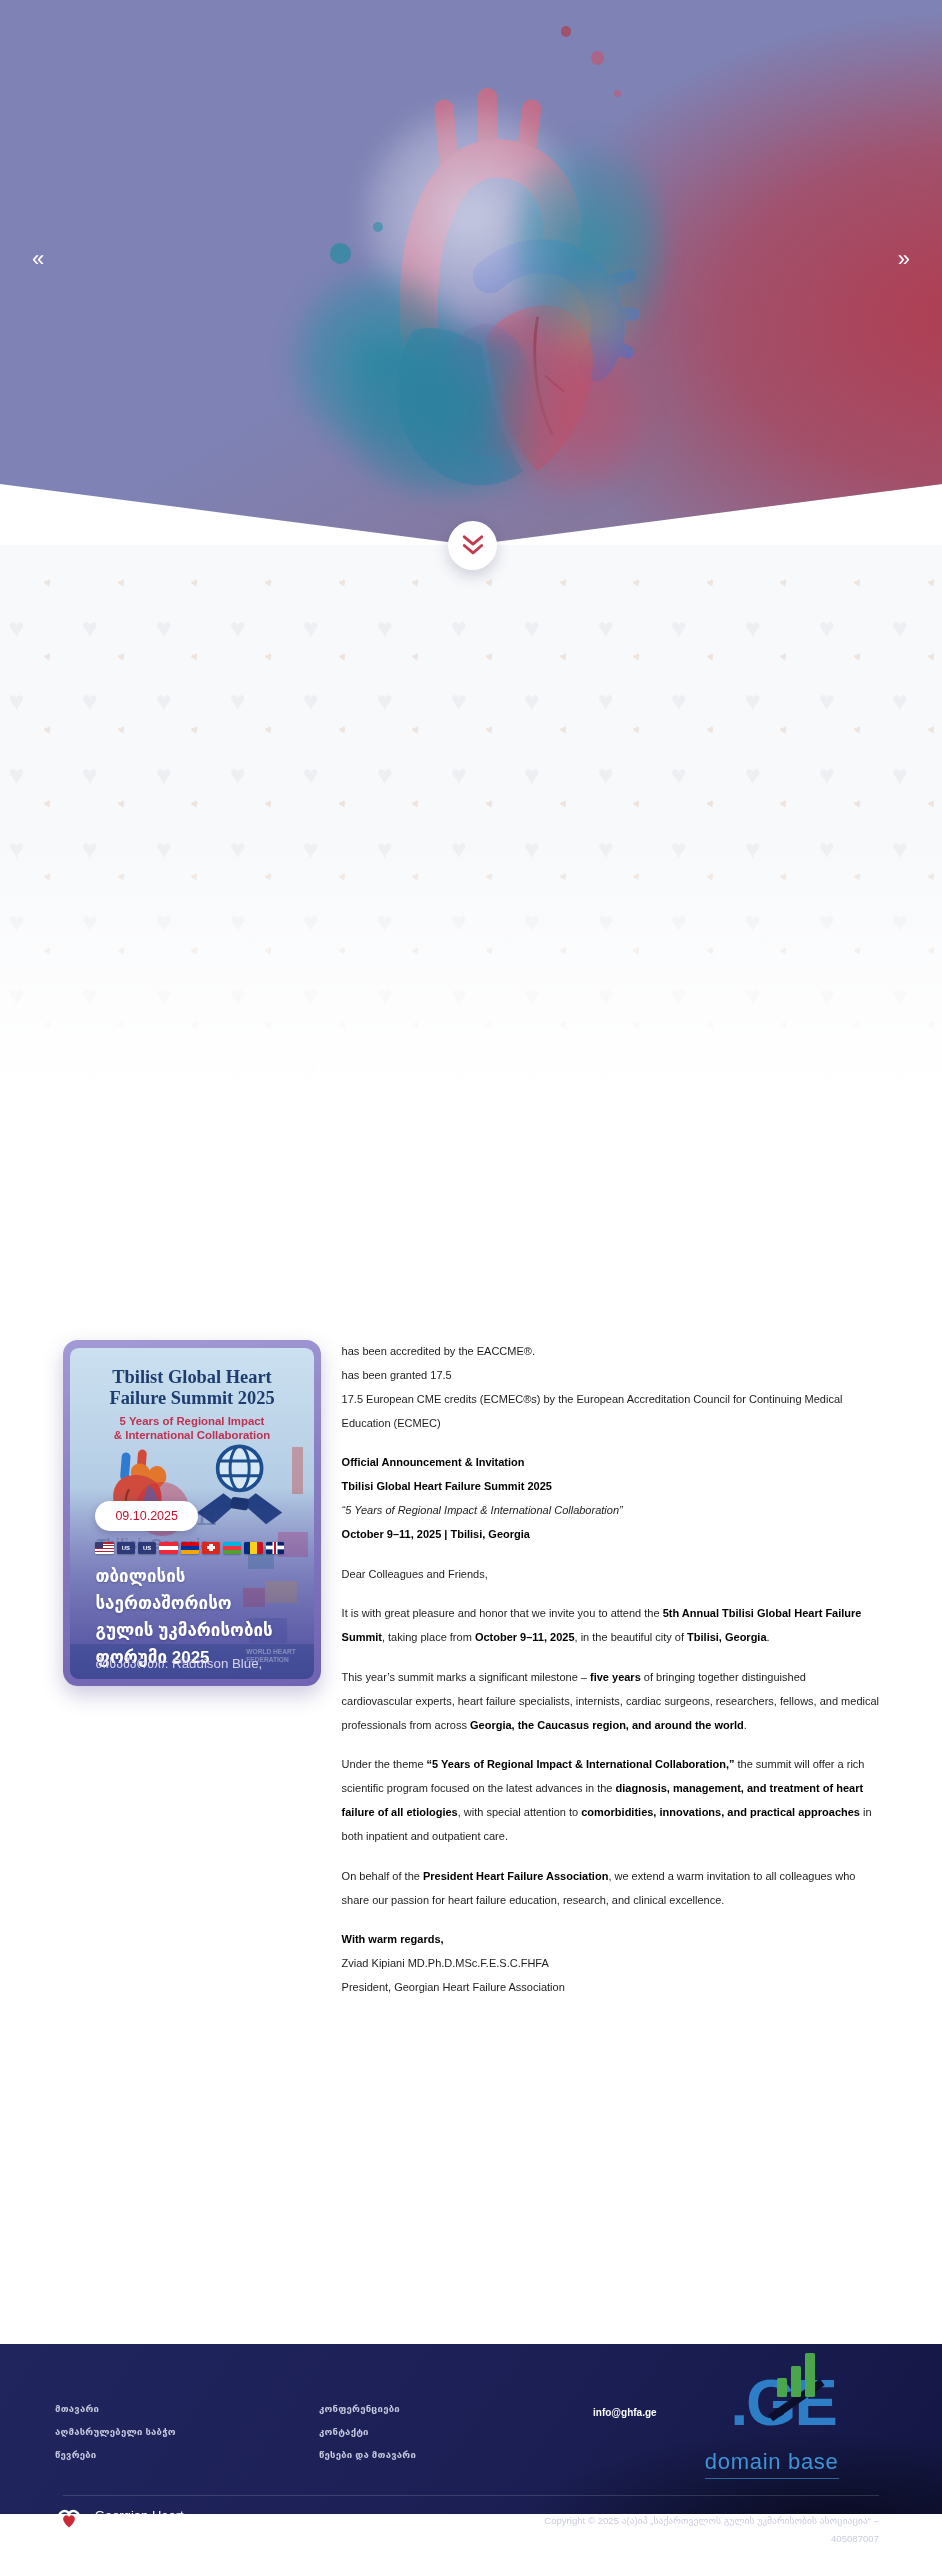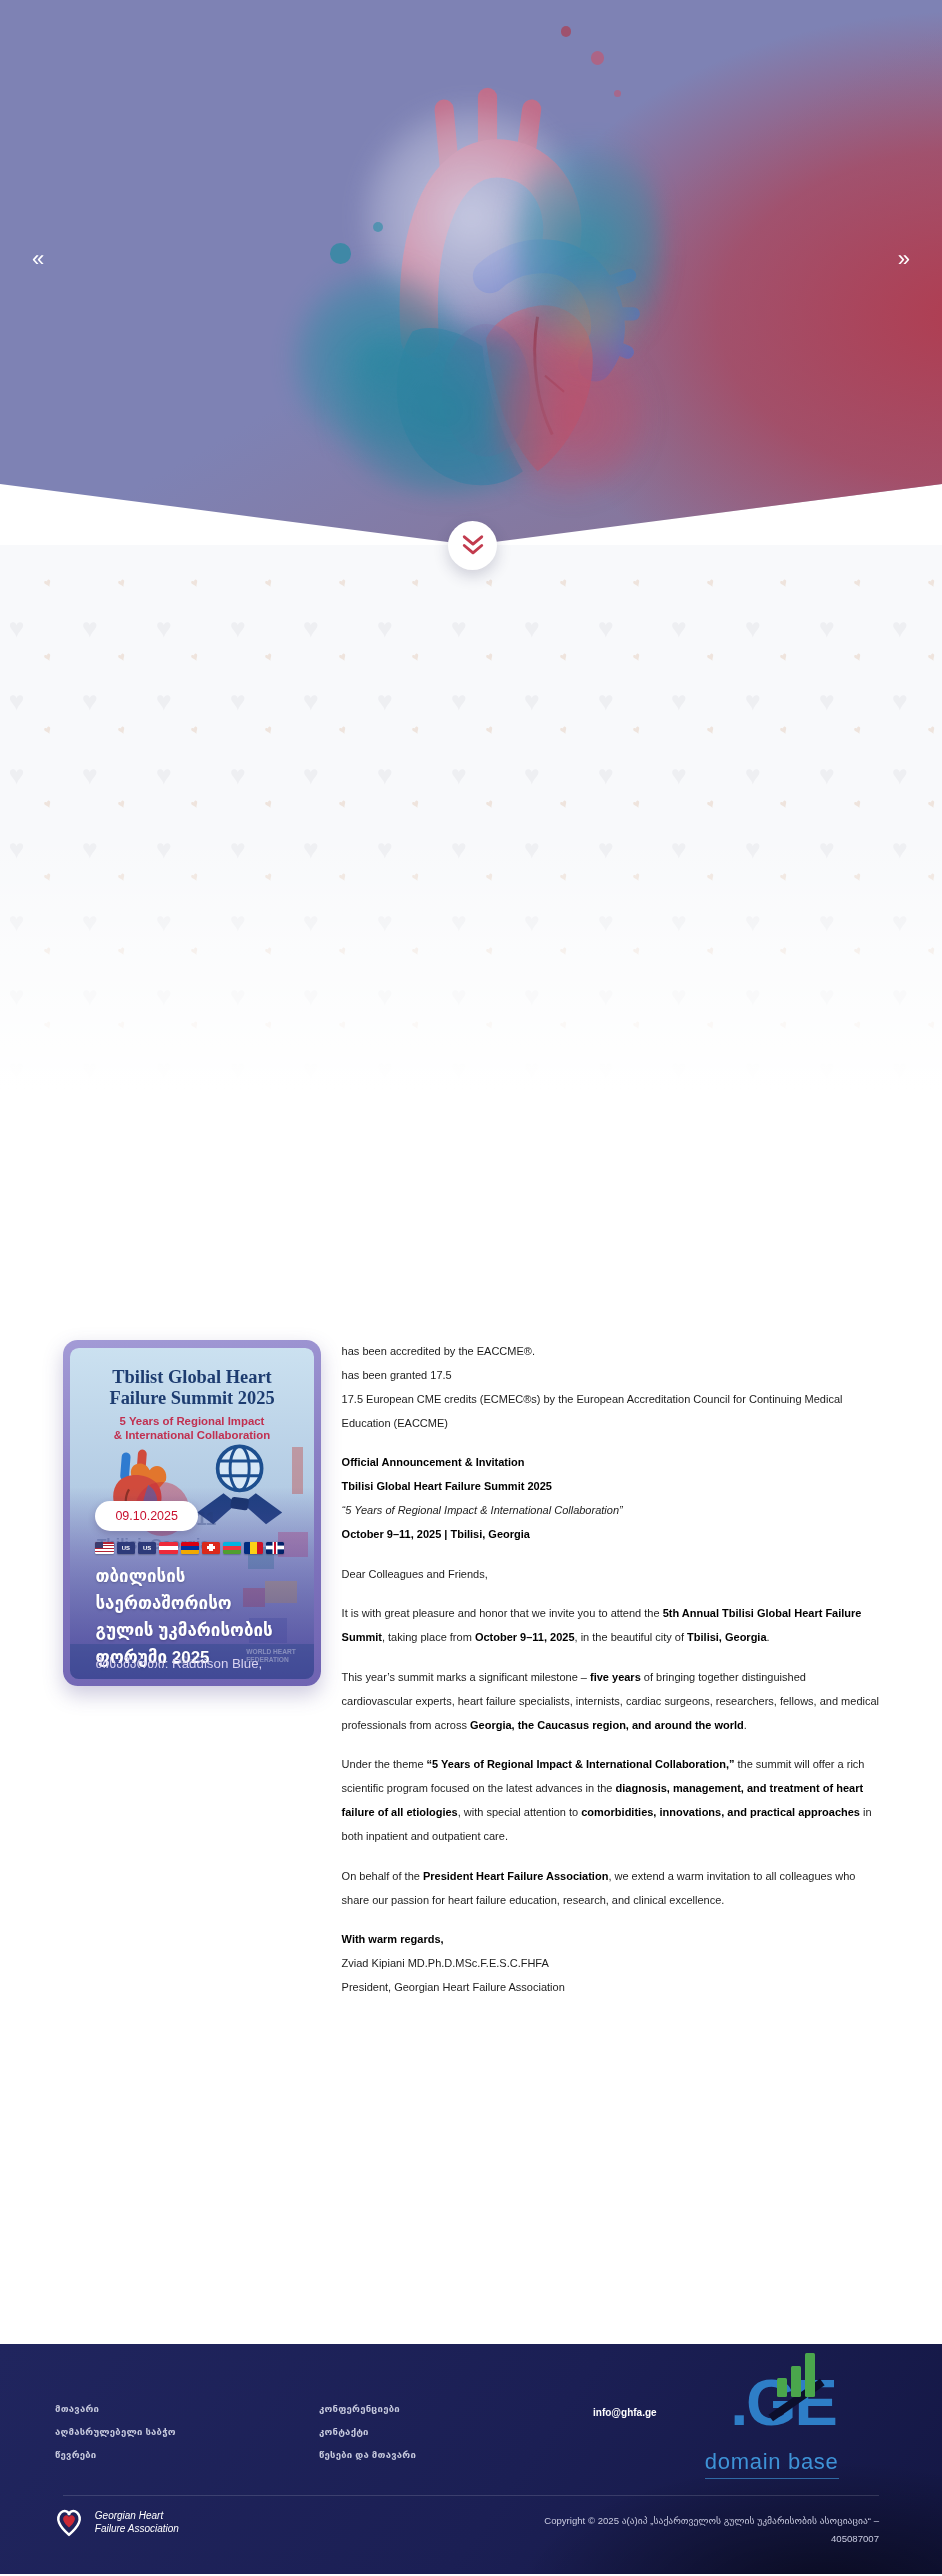--- a/index.html
+++ b/index.html
@@ -102,40 +102,40 @@
   .p-address { position:absolute; left:25px; top:303px; color:#d9d3f1; font-size:13.3px; line-height:26px; }
 
   
   .article { flex:1; max-width:541px; padding-top:5.9px; font-size:11px; line-height:24px; color:#1c1c1c; }
   .block { margin:0; }
   .block.gap { margin-top:15.5px; }
   .b { font-weight:700; color:#000; }
   .i { font-style:italic; }
 
   
-  .footer { position:relative; height:230px; color:#fff;
+  .footer { position:relative; height:170px; color:#fff;
     background:
       radial-gradient(55% 95% at 88% 108%, rgba(0,0,0,.55) 0%, rgba(0,0,0,0) 60%),
       linear-gradient(125deg,#20255e 0%,#1b1f54 55%,#141744 100%); }
   .fcol { position:absolute; top:53px; }
   .fcol-1 { left:55px; }
   .fcol-2 { left:319px; }
   .flink { font-size:9.6px; font-weight:700; color:#c6c9dd; line-height:23px; letter-spacing:0.2px; cursor:pointer; }
   .f-email { position:absolute; left:593px; top:63px; font-size:10px; font-weight:700; color:#fff; cursor:pointer; }
   .ge-wrap { position:absolute; right:102px; top:8.8px; width:169px; height:137px; cursor:pointer; }
   .ge-bars { position:absolute; right:25px; top:0; display:flex; align-items:flex-end; gap:4.4px; z-index:2; }
   .ge-bars span { display:block; width:9.6px; background:#4aa64c; border-radius:1.5px; }
   .ge-b1 { height:19px; } .ge-b2 { height:31px; } .ge-b3 { height:44px; }
   .ge-slash { position:absolute; right:11.8px; top:43px; width:63px; height:8px; background:#0c0f2c; transform:rotate(-35deg); z-index:1; }
   .ge-text { position:absolute; right:4.4px; top:17.7px; font-size:65px; font-weight:800; line-height:1; letter-spacing:-2.2px; color:#2e7ec7; }
   .ge-sub { position:absolute; right:1.5px; top:96px; font-size:22px; font-weight:400; letter-spacing:0.7px; color:#3e93d6;
     border-bottom:1.5px solid rgba(62,147,214,.65); padding-bottom:3.7px; }
   .f-divider { position:absolute; left:63px; right:63px; top:151px; height:0.7px; background:rgba(255,255,255,.14); }
   .f-brand { position:absolute; left:52px; top:163px; display:flex; align-items:center; gap:8.8px; cursor:pointer; }
-  .f-brand-name { font-size:10px; line-height:12.5px; color:#fff;font-style:italic; }
+  .f-brand-name { font-size:13px; line-height:12.5px; color:#fff; }
   .f-copy { position:absolute; right:63px; top:168px; text-align:right; font-size:9.6px; line-height:17.7px; color:#c9cbe0; }
 </style>
 </head>
 <body>
 
 <div class="page">
 
   <div class="hero-wrap">
     <div class="hero">
       <div class="hero-art">
@@ -437,21 +437,21 @@
           <span>მისამართი: Raddison Blue,</span><br>
           
         </div>
       </div>
     </div>
 
     <div class="article">
         <div class="block"><span>has been accredited by the EACCME®.</span></div>
         <div class="block"><span>has been granted 17.5</span></div>
         <div class="block"><span>17.5 European CME credits (ECMEC®s) by the European Accreditation Council for Continuing Medical</span></div>
-        <div class="block"><span>Education (EACCME)</span></div>
+        <div class="block"><span>Education (ECMEC)</span></div>
         <div class="block gap"><span class="b">Official Announcement &amp; Invitation</span></div>
         <div class="block"><span class="b">Tbilisi Global Heart Failure Summit 2025</span></div>
         <div class="block"><span class="i">“5 Years of Regional Impact &amp; International Collaboration”</span></div>
         <div class="block"><span class="b">October 9–11, 2025 | Tbilisi, Georgia</span></div>
         <div class="block gap"><span>Dear Colleagues and Friends,</span></div>
         <div class="block gap"><span>It is with great pleasure and honor that we invite you to attend the </span><span class="b">5th Annual Tbilisi Global Heart Failure Summit</span><span>, taking place from </span><span class="b">October 9–11, 2025</span><span>, in the beautiful city of </span><span class="b">Tbilisi, Georgia</span><span>.</span></div>
         <div class="block gap"><span>This year’s summit marks a significant milestone – </span><span class="b">five years</span><span> of bringing together distinguished cardiovascular experts, heart failure specialists, internists, cardiac surgeons, researchers, fellows, and medical professionals from across </span><span class="b">Georgia, the Caucasus region, and around the world</span><span>.</span></div>
         <div class="block gap"><span>Under the theme </span><span class="b">“5 Years of Regional Impact &amp; International Collaboration,”</span><span> the summit will offer a rich scientific program focused on the latest advances in the </span><span class="b">diagnosis, management, and treatment of heart failure of all etiologies</span><span>, with special attention to </span><span class="b">comorbidities, innovations, and practical approaches</span><span> in both inpatient and outpatient care.</span></div>
         <div class="block gap"><span>On behalf of the </span><span class="b">President Heart Failure Association</span><span>, we extend a warm invitation to all colleagues who share our passion for heart failure education, research, and clinical excellence.</span></div>
         <div class="block gap"><span class="b">With warm regards,</span></div>

